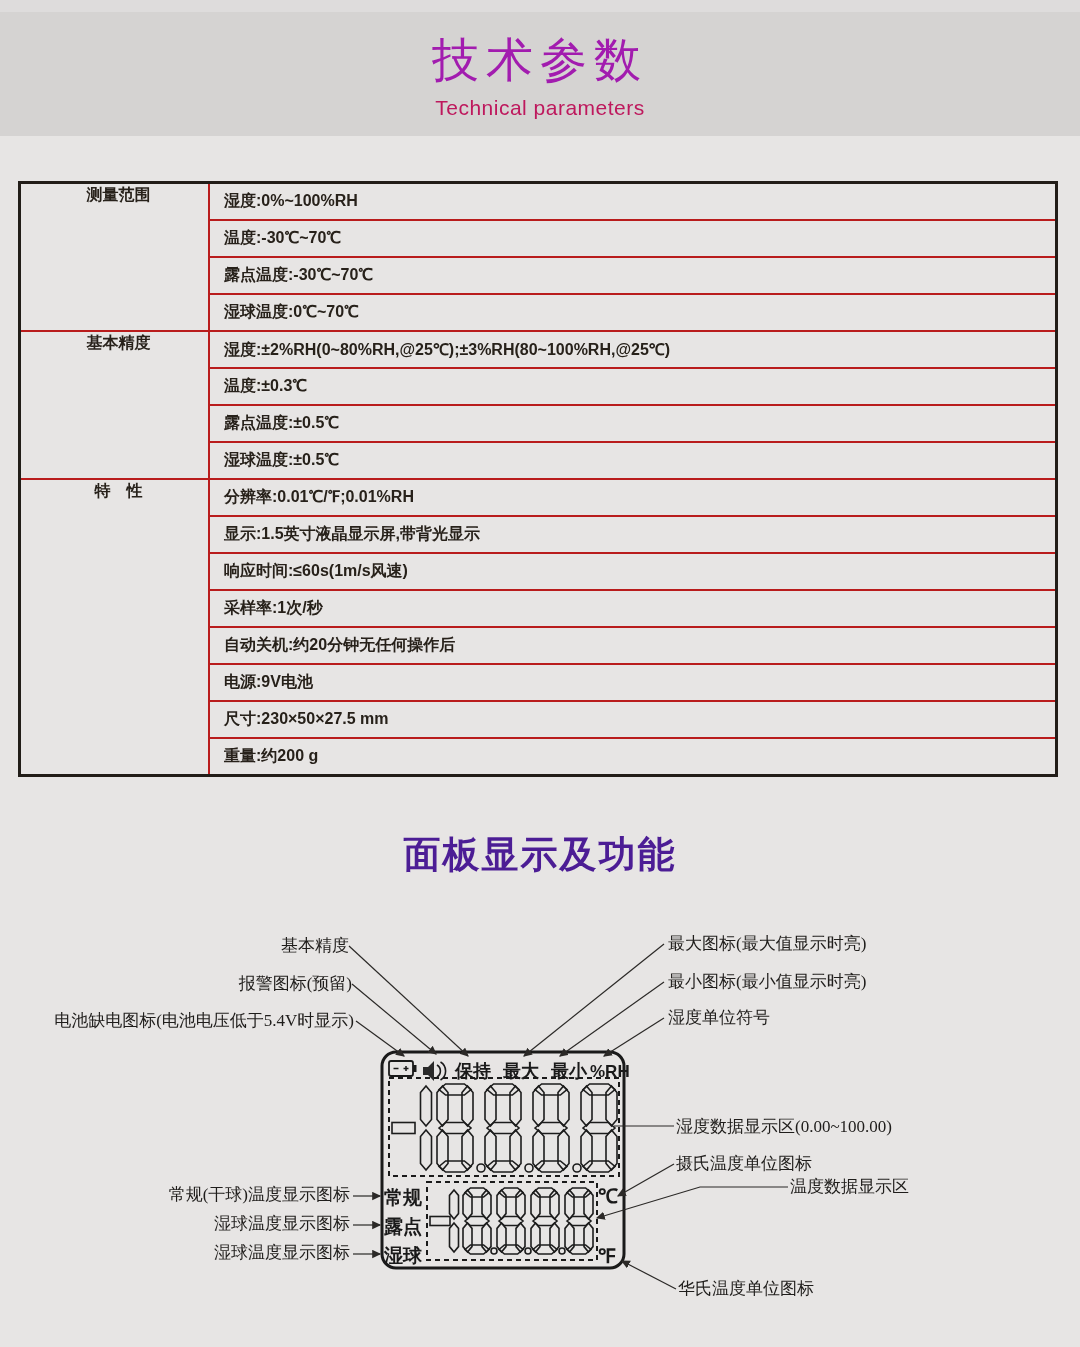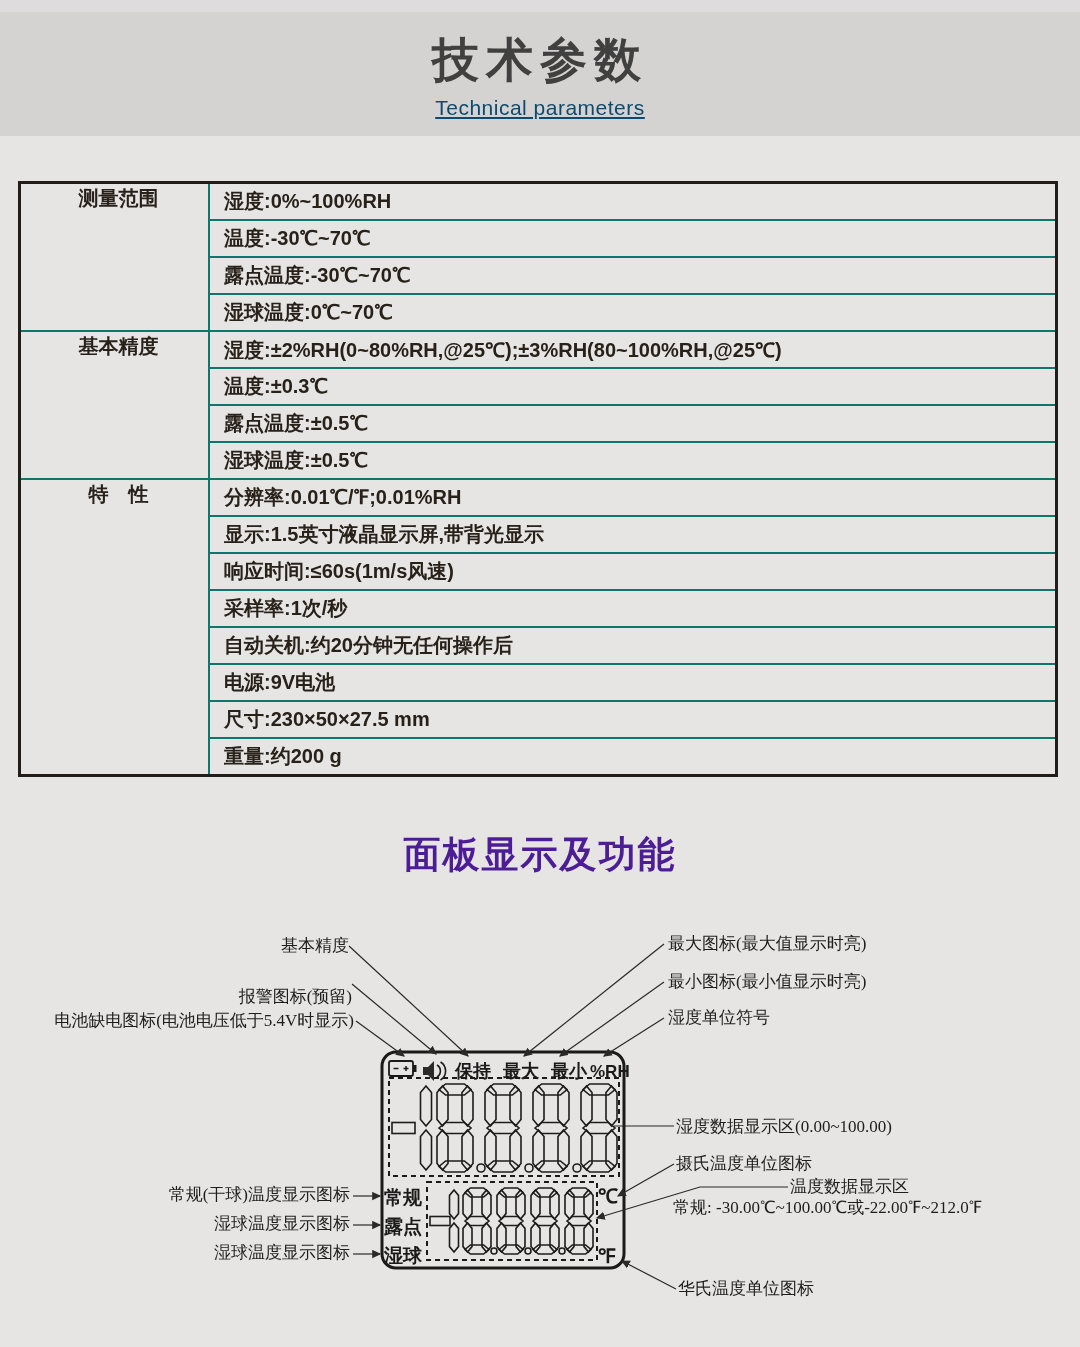--- a/index.html
+++ b/index.html
@@ -9,33 +9,33 @@
     background:#e7e5e4;
     font-family:"Liberation Sans",sans-serif;
     color:#24201b;
     overflow:hidden;
   }
   .top-strip{position:absolute;left:0;top:0;width:100%;height:12px;background:#dedcdc;}
   .band{
     position:absolute;left:0;top:12px;width:100%;height:124px;background:#d5d3d2;
     display:flex;flex-direction:column;align-items:center;justify-content:center;
   }
-  .band h1{margin:0;font-size:47px;font-weight:bold;letter-spacing:7px;color:#404040;}
-  .band p{margin:4px 0 0 0;font-size:21px;color:#0c4a6e;letter-spacing:.5px;text-decoration:underline;}
+  .band h1{margin:0;font-size:47px;font-weight:normal;letter-spacing:7px;color:#a21caf;}
+  .band p{margin:4px 0 0 0;font-size:21px;color:#be185d;letter-spacing:.5px;}
 
   table.spec{
     position:absolute;left:18px;top:181px;width:1040px;
     border-collapse:collapse;table-layout:fixed;
     background:#e7e5e4;
     border:3px solid #221d18;
   }
   table.spec td{
-    border:2px solid #0f766e;
+    border:2px solid #b91c1c;
     height:33px;
-    font-size:20px;font-weight:600;color:#27211a;
+    font-size:16px;font-weight:600;color:#27211a;
     padding:1px 6px 1px 14px;
     white-space:nowrap;overflow:hidden;
   }
   td.label-cell{
     width:167px;text-align:center;vertical-align:top;
     padding:3px 2px 0 2px;
   }
 
   .panel-title{
     position:absolute;left:0;top:830px;width:100%;
@@ -247,27 +247,26 @@
       <line class="callout-line" x1="353" y1="305" x2="380" y2="305" marker-end="url(#arr)"></line>
       <line class="callout-line" x1="353" y1="334" x2="380" y2="334" marker-end="url(#arr)"></line>
       <line class="callout-line" x1="614" y1="206" x2="674" y2="206"></line>
       <line class="callout-line" x1="674" y1="244" x2="618" y2="276" marker-end="url(#arr)"></line>
       <polyline class="callout-line" points="788,267 700,267 597,298" marker-end="url(#arr)"></polyline>
       <line class="callout-line" x1="676" y1="369" x2="622" y2="341" marker-end="url(#arr)"></line>
     </g>
   </svg>
 
   <div class="co" style="right:731px;top:15px;">基本精度</div>
-  <div class="co" style="right:728px;top:66px;">报警图标(预留)</div>
+  <div class="co" style="right:728px;top:53px;">报警图标(预留)</div>
   <div class="co" style="right:726px;top:90px;">电池缺电图标(电池电压低于5.4V时显示)</div>
   <div class="co" style="right:730px;top:264px;">常规(干球)温度显示图标</div>
   <div class="co" style="right:730px;top:293px;">湿球温度显示图标</div>
   <div class="co" style="right:730px;top:322px;">湿球温度显示图标</div>
 
   <div class="co" style="left:668px;top:13px;">最大图标(最大值显示时亮)</div>
   <div class="co" style="left:668px;top:51px;">最小图标(最小值显示时亮)</div>
   <div class="co" style="left:668px;top:87px;">湿度单位符号</div>
   <div class="co" style="left:676px;top:196px;">湿度数据显示区(0.00~100.00)</div>
   <div class="co" style="left:676px;top:233px;">摄氏温度单位图标</div>
   <div class="co" style="left:790px;top:256px;">温度数据显示区</div>
-  <div class="co" style="left:673px;top:277px;">常规: -30.00℃~100.00℃或-22.00℉~212.0℉</div>
   <div class="co" style="left:678px;top:358px;">华氏温度单位图标</div>
 </div>
 
 </body></html>

